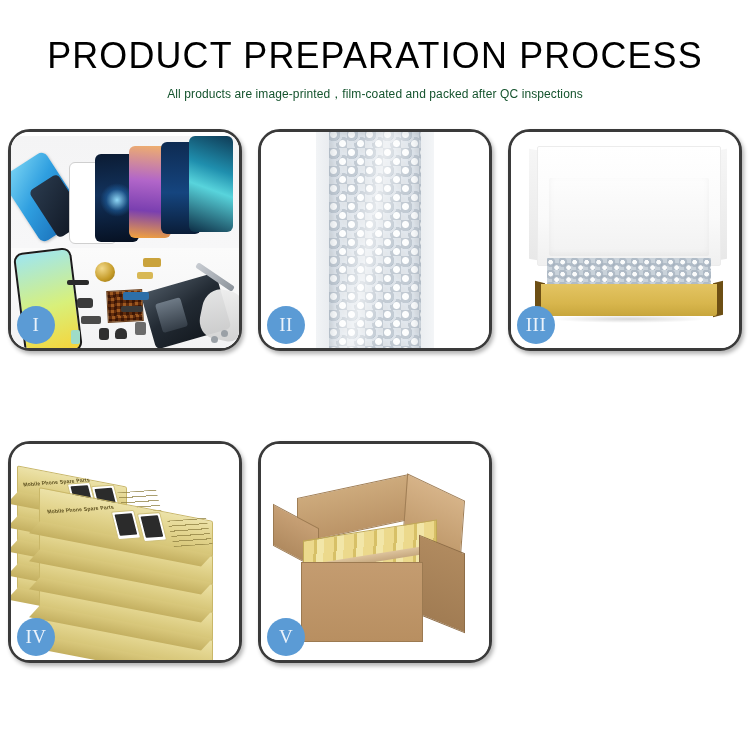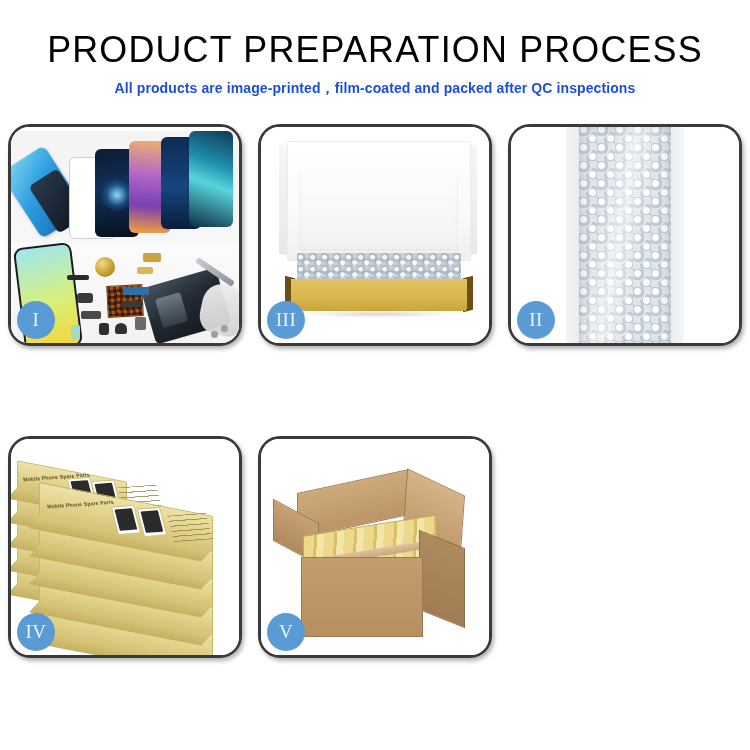--- a/index.html
+++ b/index.html
@@ -5,35 +5,35 @@
   html,body{margin:0;padding:0;}
   body{
     width:750px;height:750px;
     background:#ffffff;
     font-family:"Liberation Sans", sans-serif;
     overflow:hidden;
   }
   .page{position:relative;width:750px;height:750px;box-sizing:border-box;}
 
   
-  .header{padding-top:31px;text-align:center;}
+  .header{padding-top:31px;text-align:center;margin-top:6px;}
   .title{
     font-size:37px;
     letter-spacing:1.2px;
     font-weight:500;
     color:#000000;
     line-height:1;
     transform:scaleX(0.97);
     white-space:nowrap;
   }
   .subtitle{
     margin-top:12px;
-    font-size:14px;
-    color:#1d4ed8;
-    font-weight:700;
+    font-size:12px;
+    color:#14532d;
+    font-weight:400;
     letter-spacing:0.1px;
     white-space:nowrap;
   }
 
   
   .grid{
     margin:26px auto 0 auto;
     width:734px;
     display:grid;
     grid-template-columns:repeat(3,234px);
@@ -418,41 +418,41 @@
         <div class="prt k"></div>
         <div class="tweezer"></div>
         <div class="hand"></div>
         <div class="screw s1"></div>
         <div class="screw s2"></div>
       </div>
       <div class="badge">I</div>
     </div>
 
     <div class="panel">
+      <div class="panel-inner p2">
+        <div class="pouch"></div>
+        <div class="bubbles"></div>
+        <div class="sheen"></div>
+      </div>
+      <div class="badge">II</div>
+    </div>
+
+    <div class="panel">
       <div class="panel-inner p3">
         <div class="lidL"></div>
         <div class="lidR"></div>
         <div class="lid"></div>
         <div class="foam"></div>
         <div class="wrap"></div>
         <div class="trayL"></div>
         <div class="trayR"></div>
         <div class="tray"></div>
         <div class="shadow"></div>
       </div>
       <div class="badge">III</div>
-    </div>
-
-    <div class="panel">
-      <div class="panel-inner p2">
-        <div class="pouch"></div>
-        <div class="bubbles"></div>
-        <div class="sheen"></div>
-      </div>
-      <div class="badge">II</div>
     </div>
 
     <div class="panel">
       <div class="panel-inner p4">
         <div class="stack">
           <div class="kbox k5">
               <div class="side"></div>
             </div>
           <div class="kbox k4">
               <div class="side"></div>

